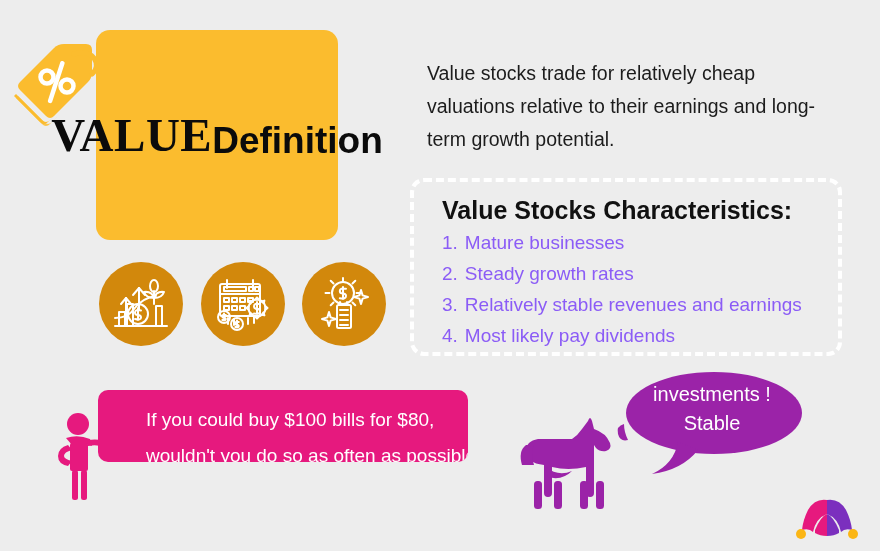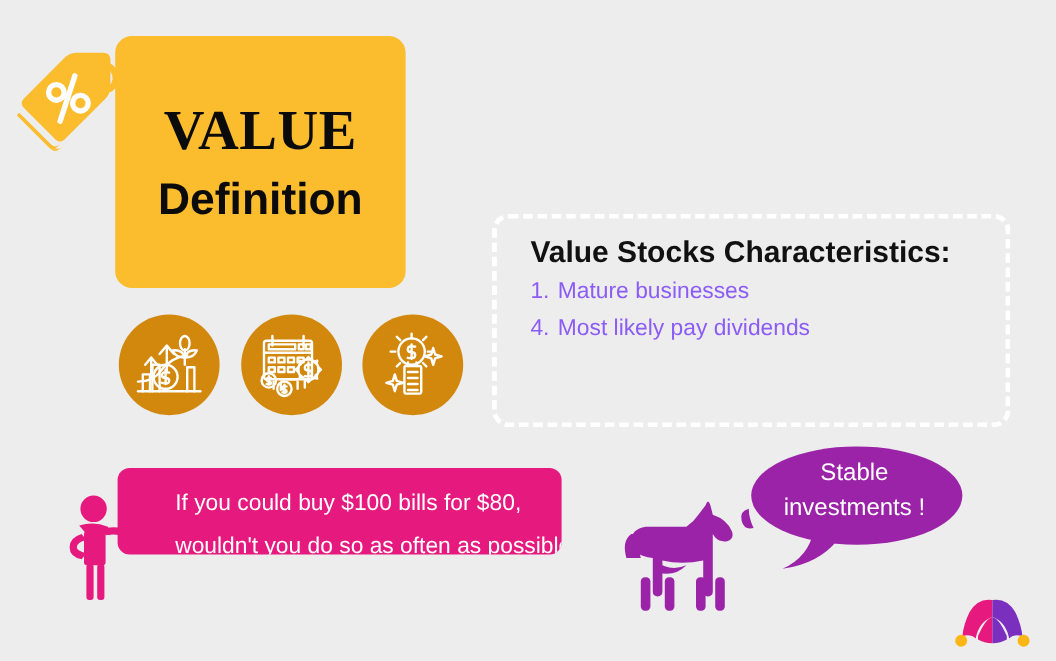--- a/index.html
+++ b/index.html
@@ -12,21 +12,21 @@
   }
   .stage { position:absolute; inset:0; }
 
   
   #price-tag-icon { position:absolute; left:14px; top:34px; width:92px; height:92px; }
 
   
   #title-card {
     position:absolute; left:96px; top:30px; width:242px; height:210px;
     background:#fbbc2e; border-radius:14px;
-    display:flex; flex-direction:column; align-items:center; justify-content:center;
+    display:flex; flex-direction:row; align-items:center; justify-content:center;
   }
   #title-line-1, #title-line-2 {
     font-family:"Liberation Serif", serif;
     font-weight:bold; color:#0b0b0b;
     font-size:47px; line-height:49px; letter-spacing:0.5px;
     text-align:center; white-space:nowrap;
   }
   #title-sub {
     margin-top:12px;
     font-family:"Liberation Sans", sans-serif;
@@ -107,25 +107,32 @@
       <circle cx="53" cy="52" r="6.5" fill="none" stroke="#ffffff" stroke-width="4.5"></circle>
       <rect x="40" y="26" width="4.5" height="44" rx="2" transform="rotate(18 42 48)"></rect>
     </g>
   </svg>
 
   <div id="title-card">
     <div id="title-line-1">VALUE</div>
     <div id="title-sub">Definition</div>
   </div>
 
+  <p id="intro-paragraph">Value stocks trade for relatively cheap valuations relative to their earnings and long-term growth potential.</p>
 
   <div id="characteristics-box">
     <div id="characteristics-title">Value Stocks Characteristics:</div>
     <div class="char-item">
       <span class="char-num">1.</span><span>Mature businesses</span>
+    </div>
+    <div class="char-item">
+      <span class="char-num">2.</span><span>Steady growth rates</span>
+    </div>
+    <div class="char-item">
+      <span class="char-num">3.</span><span>Relatively stable revenues and earnings</span>
     </div>
     <div class="char-item">
       <span class="char-num">4.</span><span>Most likely pay dividends</span>
     </div>
   </div>
 
   <div class="icon-circle" id="icon-circle-growth">
     <svg width="58" height="56" viewBox="0 0 58 56">
       <g fill="none" stroke="#ffffff" stroke-width="2" stroke-linejoin="round" stroke-linecap="round">
         <path d="M3 50 L55 50"></path>
@@ -220,22 +227,22 @@
   </svg>
 
   <svg id="speech-bubble" viewBox="0 0 190 108">
     <g fill="#9b23a8">
       <ellipse cx="98" cy="45" rx="88" ry="41"></ellipse>
       <path d="M62 74 Q58 96 36 106 Q66 102 82 82 Z"></path>
       <path d="M8 56 Q0 58 2 66 Q4 74 12 72 Q8 64 8 56 Z"></path>
     </g>
   </svg>
   <div id="speech-bubble-text">
+    <div>investments !</div>
     <div>Stable</div>
-    <div>investments !</div>
   </div>
 
   <svg id="jester-logo" viewBox="0 0 68 46">
     <path d="M34 4 Q22 2 15 14 Q10 24 9 34 Q16 32 20 36 Q23 22 34 18 Z" fill="#e6197e"></path>
     <path d="M34 4 Q46 2 53 14 Q58 24 59 34 Q52 32 48 36 Q45 22 34 18 Z" fill="#7b2fbe"></path>
     <path d="M22 34 Q28 20 34 18 L34 40 Q27 40 22 37 Z" fill="#e6197e"></path>
     <path d="M46 34 Q40 20 34 18 L34 40 Q41 40 46 37 Z" fill="#7b2fbe"></path>
     <circle cx="8" cy="38" r="5" fill="#fbb615"></circle>
     <circle cx="60" cy="38" r="5" fill="#fbb615"></circle>
   </svg>

